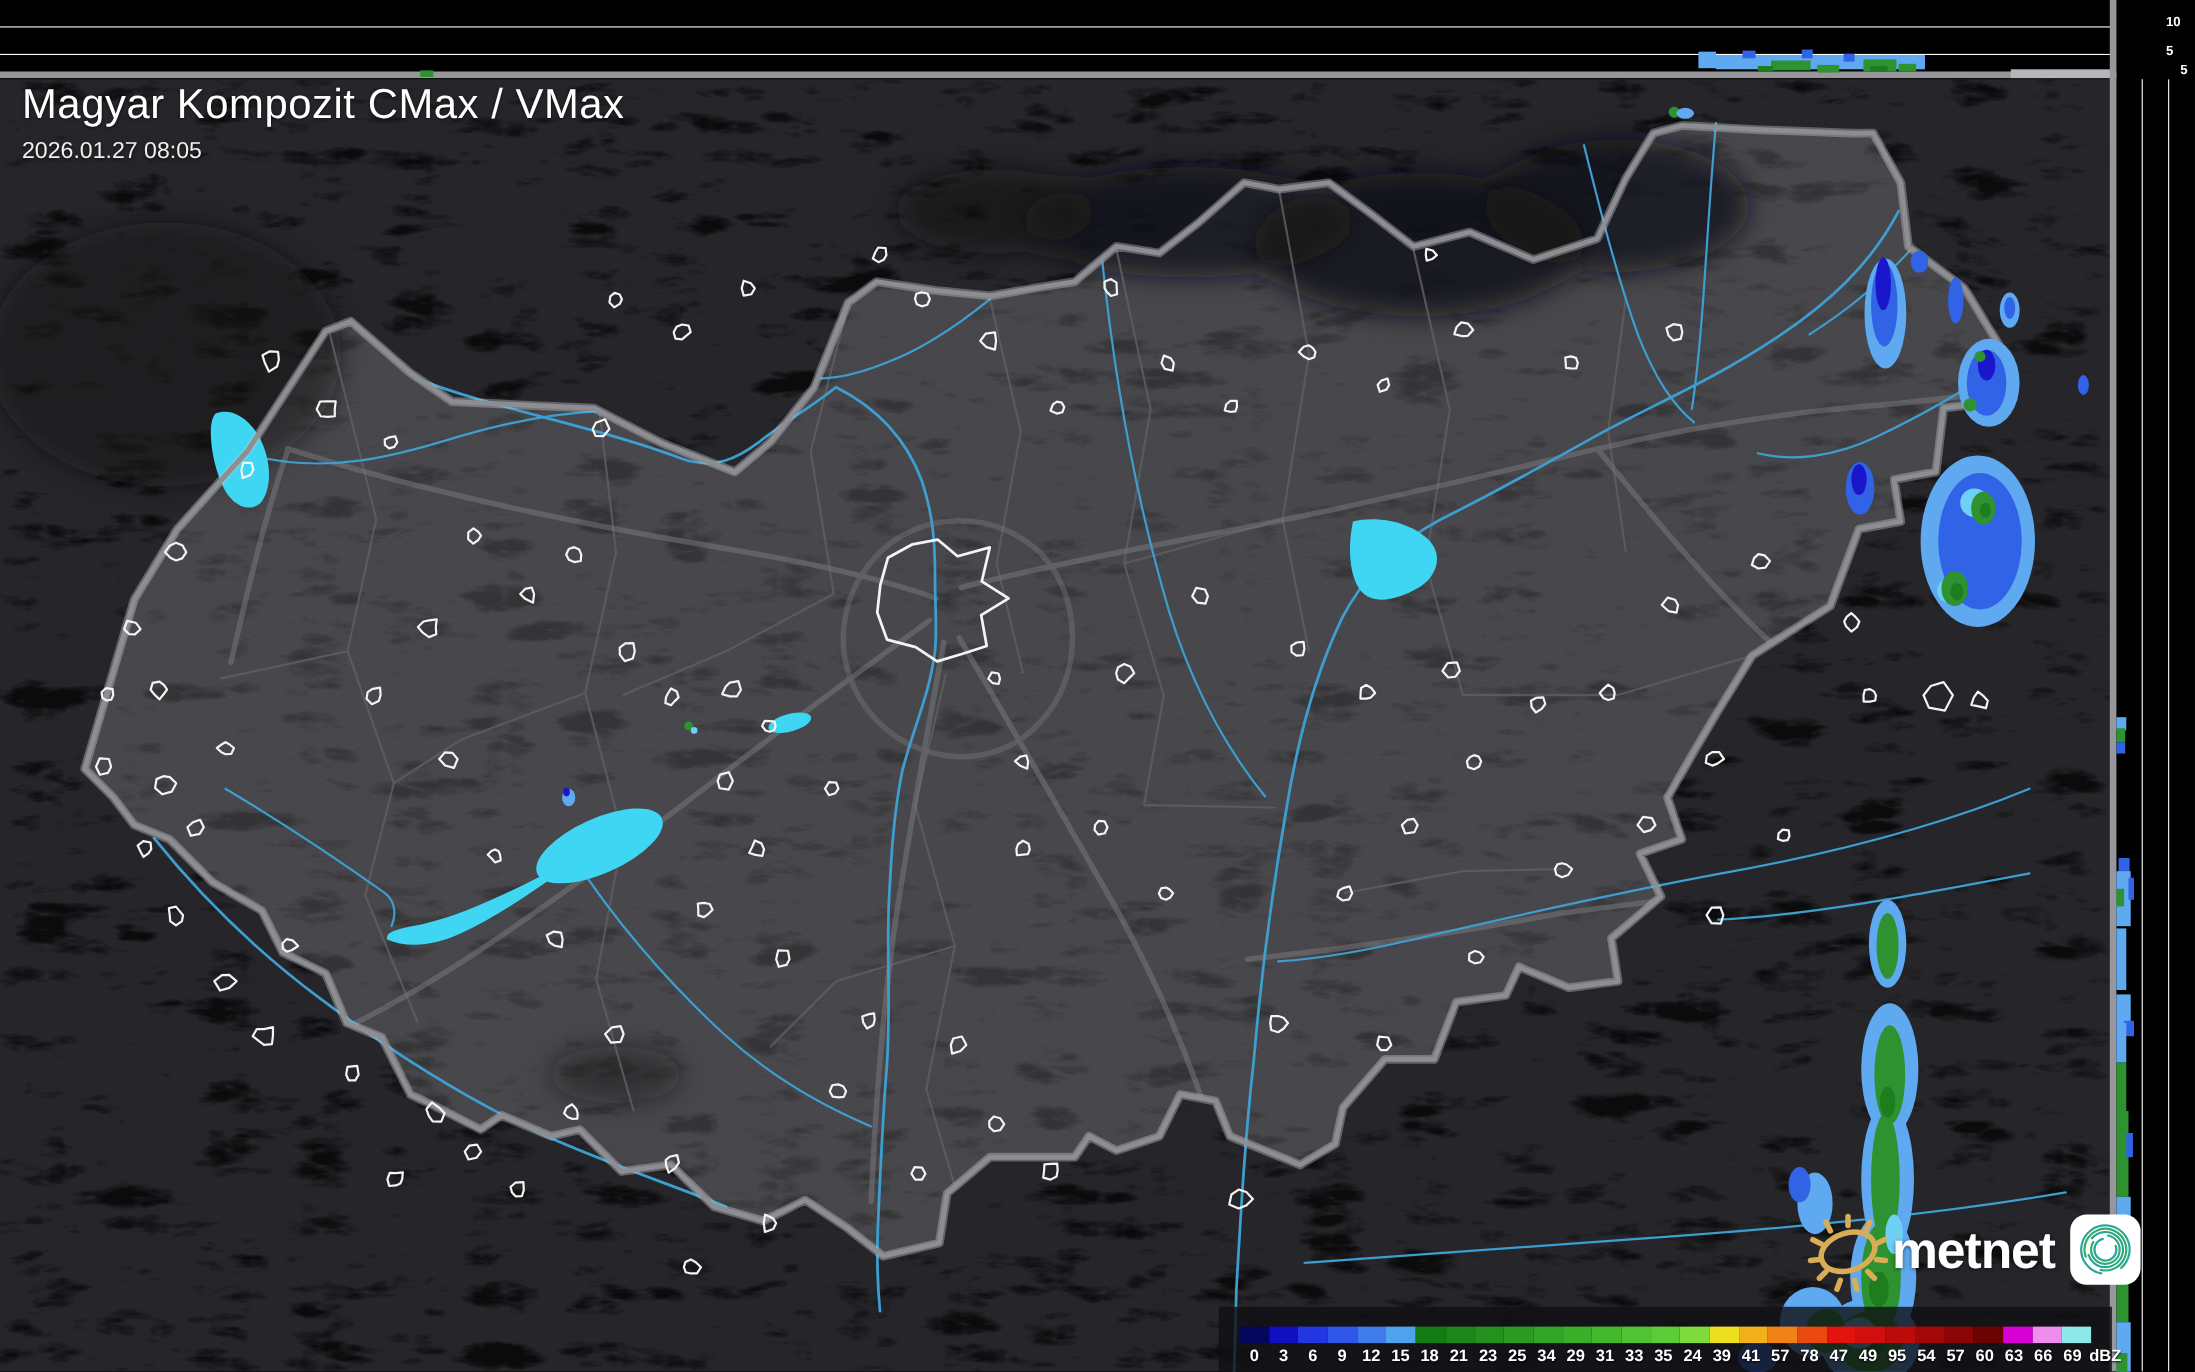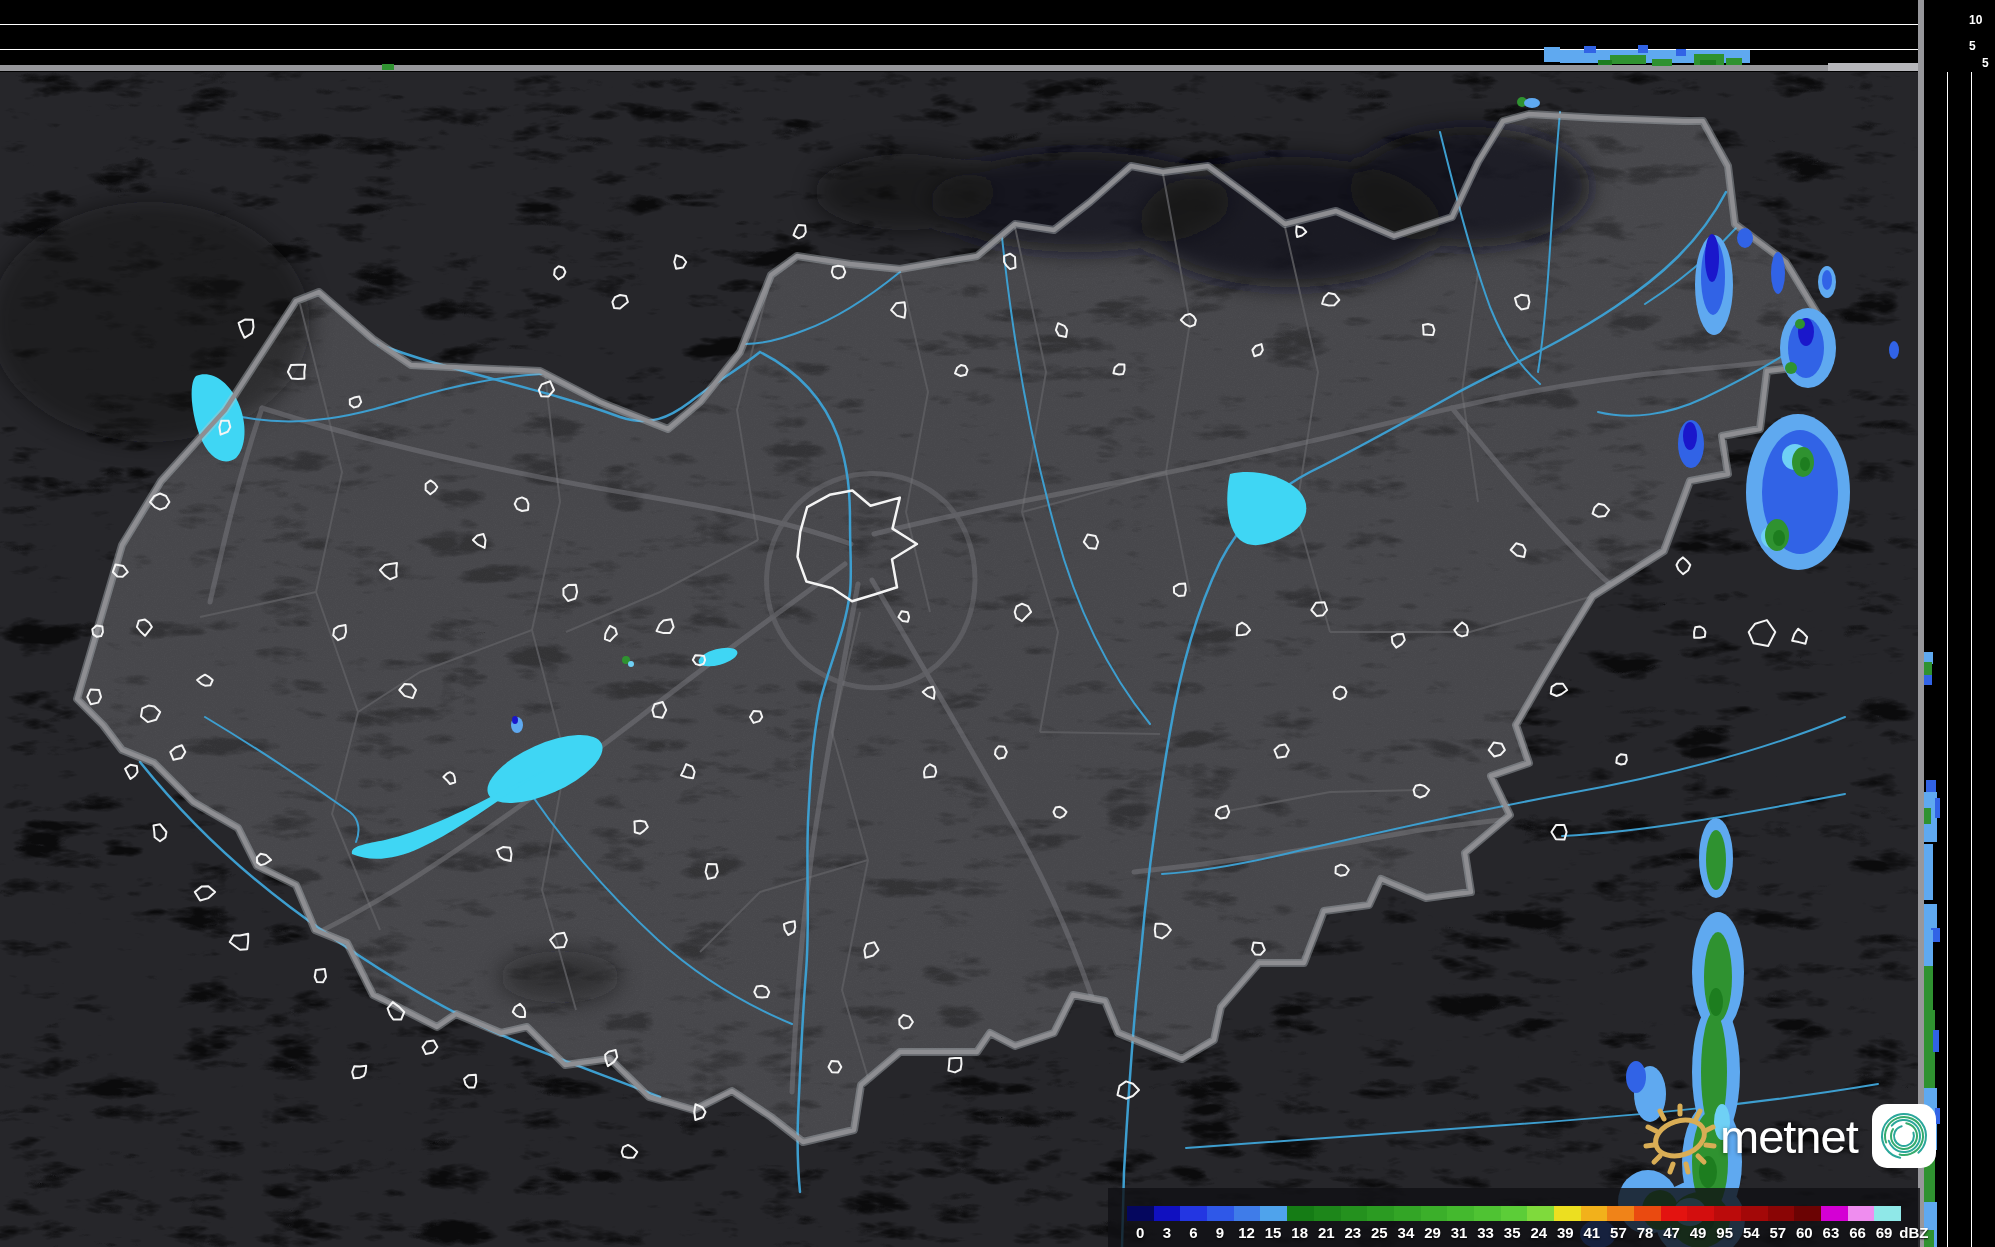--- a/index.html
+++ b/index.html
@@ -32,21 +32,21 @@
           background:rgba(16,16,20,.8);box-sizing:border-box;padding:18px 0 0 19px;}
   #legend-bar{display:flex;height:15px;width:774px;}
   #legend-bar .cell{flex:1;}
   #legend-labels{display:flex;width:812px;margin-top:4px;}
   #legend-labels .lab{width:26.7px;text-align:center;font-size:15px;font-weight:bold;color:#fff;
                       text-shadow:0 1px 2px #000;line-height:1;}
   #legend-labels .lab.unit{width:40px;text-align:left;padding-left:2px;}
 
   
   .logo{position:absolute;left:1642px;top:1094px;display:flex;align-items:center;}
-  .logo-text{font-size:47px;font-weight:normal;color:#fff;margin-left:0px;letter-spacing:-1px;
+  .logo-text{font-size:47px;font-weight:bold;color:#fff;margin-left:0px;letter-spacing:-1px;
              text-shadow:0 1px 4px rgba(0,0,0,.5);}
   .app-icon{width:64px;height:64px;background:#fff;border-radius:15px;margin-left:14px;
             display:flex;align-items:center;justify-content:center;}
 </style>
 </head>
 <body>
 
 <div class="screen">
 
   <div class="top-strip">
@@ -361,20 +361,22 @@
       <div class="echo" style="left: 1924px; top: 1010px; width: 11px; height: 78px; background: var(--echo-green);"></div>
       <div class="echo" style="left: 1933px; top: 1030px; width: 6px; height: 22px; background: var(--echo-blue);"></div>
       <div class="echo" style="left: 1924px; top: 1088px; width: 13px; height: 62px; background: var(--echo-light-blue);"></div>
       <div class="echo" style="left: 1935px; top: 1108px; width: 5px; height: 16px; background: var(--echo-blue);"></div>
       <div class="echo" style="left: 1924px; top: 1150px; width: 11px; height: 52px; background: var(--echo-green);"></div>
       <div class="echo" style="left: 1924px; top: 1202px; width: 13px; height: 45px; background: var(--echo-light-blue);"></div>
       <div class="echo" style="left: 1924px; top: 1230px; width: 10px; height: 17px; background: var(--echo-green);"></div>
     </div>
 
   <div class="title-block">
+    <div class="title">Magyar Kompozit CMax / VMax</div>
+    <div class="timestamp">2026.01.27 08:05</div>
   </div>
 
   <div class="legend">
     <div id="legend-bar">
         <div class="cell" style="background: rgb(5, 7, 94);"></div>
         <div class="cell" style="background: rgb(16, 16, 192);"></div>
         <div class="cell" style="background: rgb(35, 54, 226);"></div>
         <div class="cell" style="background: rgb(47, 88, 232);"></div>
         <div class="cell" style="background: rgb(63, 124, 233);"></div>
         <div class="cell" style="background: rgb(79, 163, 236);"></div>

